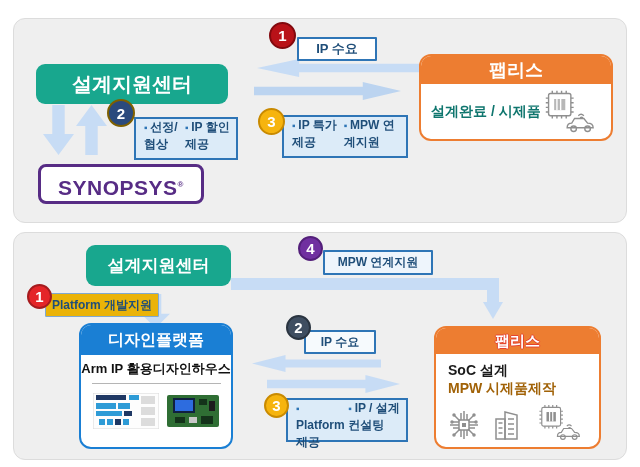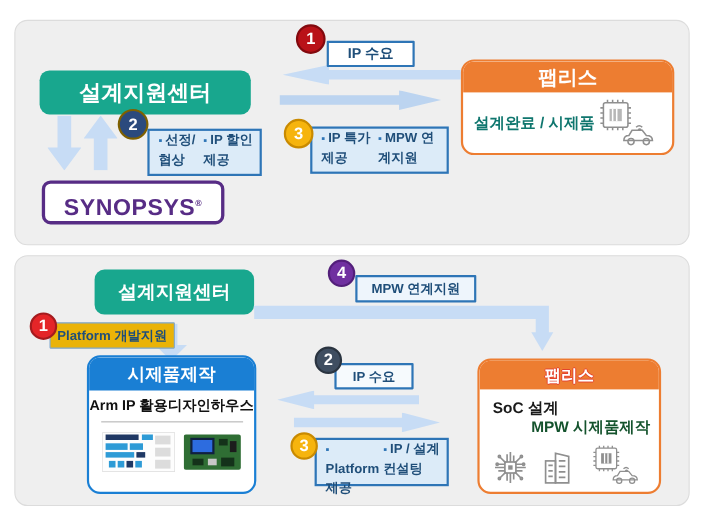--- a/index.html
+++ b/index.html
@@ -151,21 +151,21 @@
       <span>1</span>
     </div>
     <div class="labelbox" style="left:31px; top:60px; width:114px; height:24px; font-size:12px; background:#eab308; border-width:1.5px; border-color:#7fa8d0;">
       <span>Platform 개발지원</span>
     </div>
 
     <div class="barrow arr-down" style="left:127px; top:61px; width:29px; height:34px;"></div>
 
     <div class="org blue" style="left:65px; top:90px; width:154px; height:126px;">
       <div class="hdr" style="height:30px; font-size:16px;">
-        <span>시제품제작</span>
+        <span>디자인플랫폼</span>
       </div>
       <div style="flex:1; display:flex; flex-direction:column; align-items:center; padding-top:5px;">
         <span style="font-size:13px; font-weight:bold; color:#111;">Arm IP 활용디자인하우스</span>
         <div style="width:86%; border-top:1px solid #b5b5b5; margin:5px 0 4px;"></div>
         <div style="display:flex; gap:8px; margin-top:5px;">
           <svg width="66" height="36" viewBox="0 0 66 36">
             <rect x="0" y="0" width="66" height="36" fill="#fdfdfd" stroke="#d8d8d8"></rect>
             <rect x="3" y="2" width="30" height="5" fill="#1f3864"></rect>
             <rect x="36" y="2" width="10" height="5" fill="#2e9bd6"></rect>
             <rect x="3" y="10" width="20" height="6" fill="#2e9bd6"></rect>
@@ -211,21 +211,21 @@
       <div class="bi">Platform 제공</div>
       <div class="bi">IP / 설계 컨설팅</div>
     </div>
 
     <div class="org orange" style="left:420px; top:93px; width:167px; height:123px;">
       <div class="hdr" style="height:26px; font-size:15px;">
         <span class="redshadow">팹리스</span>
       </div>
       <div style="flex:1; display:flex; flex-direction:column; padding:7px 8px 4px 12px;">
         <span style="font-size:14px; font-weight:bold; color:#1a1a1a; line-height:18px;">SoC 설계</span>
-        <span style="font-size:14px; font-weight:bold; color:#14532d; line-height:18px;text-align:right;">MPW 시제품제작</span>
+        <span style="font-size:14px; font-weight:bold; color:#a16207; line-height:18px;">MPW 시제품제작</span>
         <div style="display:flex; align-items:flex-end; gap:14px; margin-top:8px;">
           <svg width="32" height="32" viewBox="0 0 32 32" class="icon-gray">
             <rect x="11" y="11" width="10" height="10"></rect>
             <rect x="14" y="14" width="4" height="4" fill="#8f8f8f" stroke="none"></rect>
             <line x1="13" y1="11" x2="13" y2="4"></line>
               <line x1="16" y1="11" x2="16" y2="2"></line>
               <line x1="19" y1="11" x2="19" y2="5"></line>
             <line x1="13" y1="21" x2="13" y2="28"></line>
               <line x1="16" y1="21" x2="16" y2="30"></line>
               <line x1="19" y1="21" x2="19" y2="27"></line>

